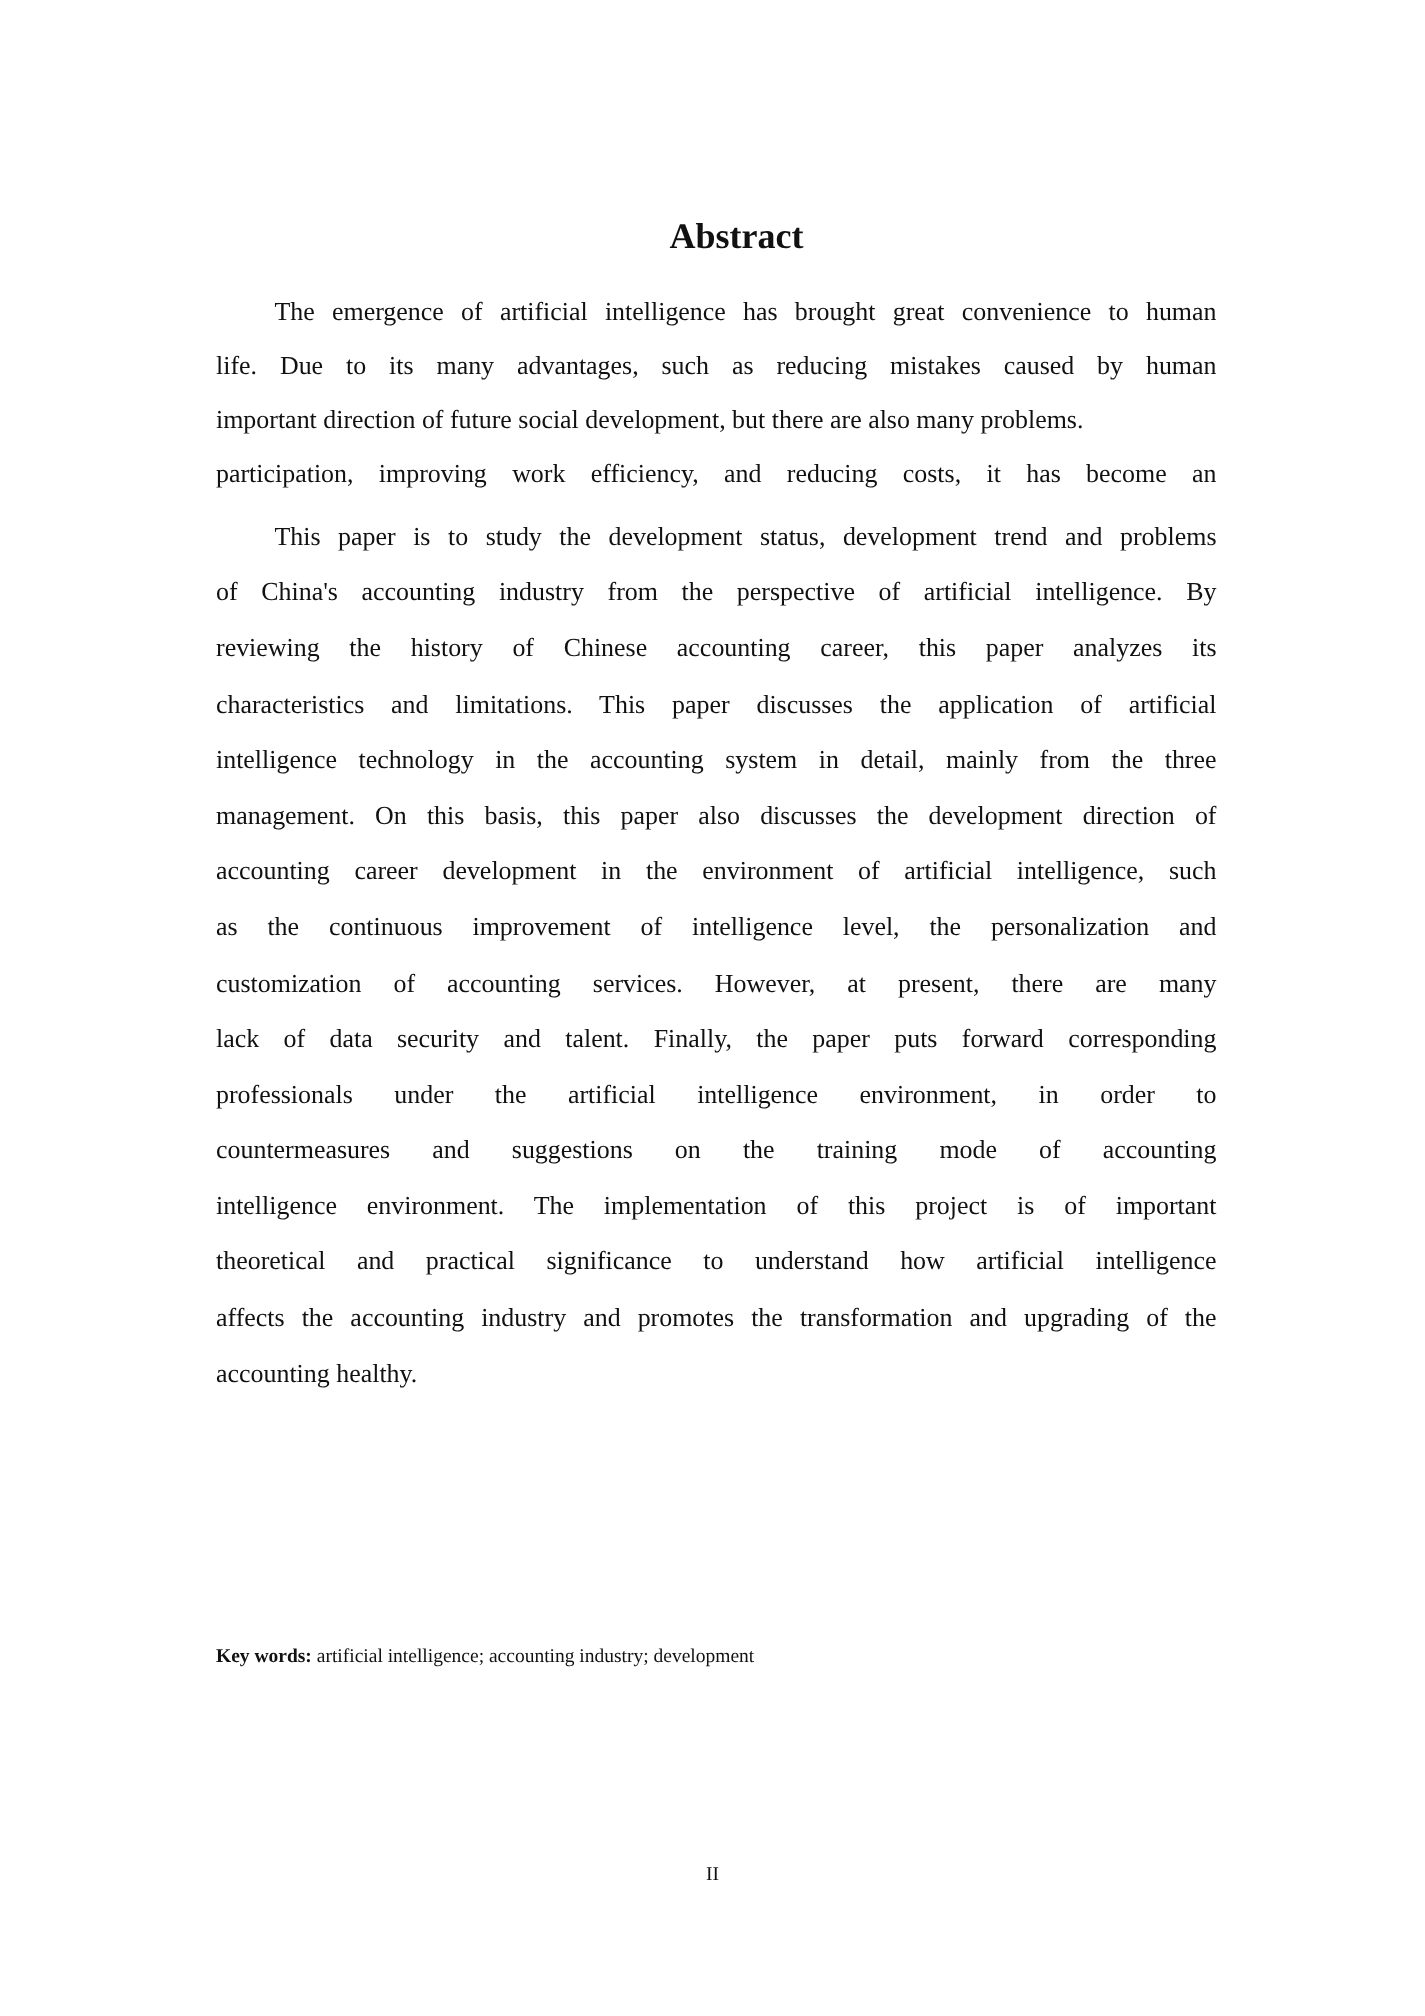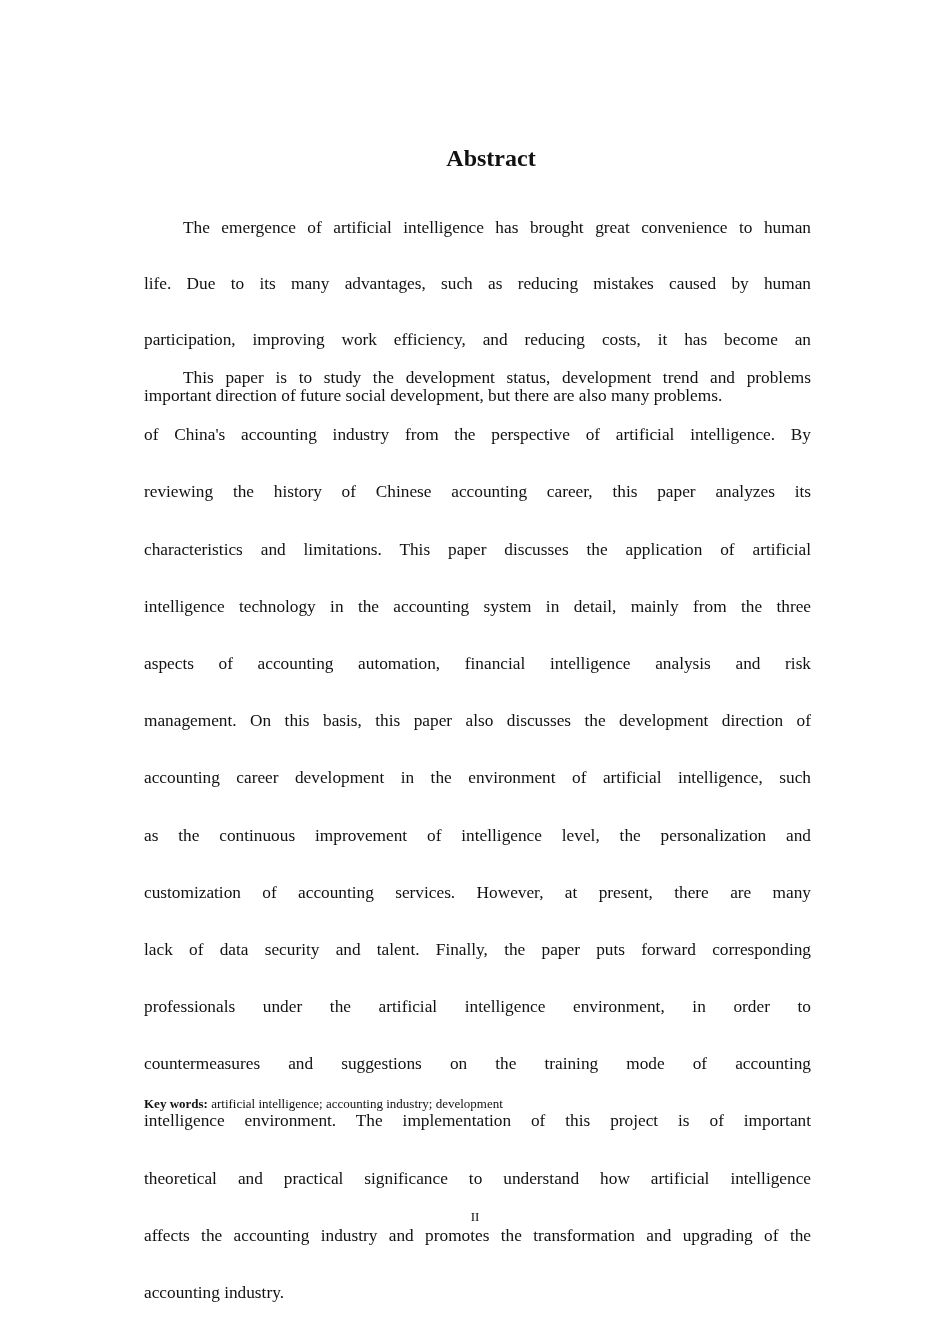--- a/index.html
+++ b/index.html
@@ -41,21 +41,20 @@
       margin: 0;
       font-size: 17.3px;
     }
     .line {
       display: block;
       height: 36px;
       line-height: 36px;
       white-space: nowrap;
       text-align: justify;
       text-align-last: justify;
-      margin-top: 20px;
     }
     .line.indent {
       padding-left: 39px;
     }
     .line.last {
       text-align-last: left;
     }
     #para1 { top: 190px; }
     #para1 .line { height: 36px; line-height: 36px; }
     #para2 { top: 339px; }
@@ -69,57 +68,56 @@
       margin: 0;
       white-space: nowrap;
     }
     .keywords .kw-label {
       font-weight: bold;
     }
     .page-number {
       position: absolute;
       left: 0;
       width: 950px;
-      top: 1208px;
+      top: 1240px;
       text-align: center;
       font-size: 13px;
       line-height: 18px;
     }
   </style>
 </head>
 <body>
 
 <div class="page">
 
   <h1 class="title">Abstract</h1>
 
   <div class="para" id="para1">
     <span class="line indent">The emergence of artificial intelligence has brought great convenience to human</span>
     <span class="line">life. Due to its many advantages, such as reducing mistakes caused by human</span>
+    <span class="line last">important direction of future social development, but there are also many problems.</span>
     <span class="line">participation, improving work efficiency, and reducing costs, it has become an</span>
-    <span class="line last">important direction of future social development, but there are also many problems.</span>
   </div>
 
   <div class="para" id="para2">
     <span class="line indent">This paper is to study the development status, development trend and problems</span>
     <span class="line">of China's accounting industry from the perspective of artificial intelligence. By</span>
     <span class="line">reviewing the history of Chinese accounting career, this paper analyzes its</span>
     <span class="line">characteristics and limitations. This paper discusses the application of artificial</span>
     <span class="line">intelligence technology in the accounting system in detail, mainly from the three</span>
-    <span class="line">aspects of accounting automation, financial intelligence analysis and risk</span>
     <span class="line">management. On this basis, this paper also discusses the development direction of</span>
     <span class="line">accounting career development in the environment of artificial intelligence, such</span>
     <span class="line">as the continuous improvement of intelligence level, the personalization and</span>
     <span class="line">customization of accounting services. However, at present, there are many</span>
     <span class="line">lack of data security and talent. Finally, the paper puts forward corresponding</span>
     <span class="line">professionals under the artificial intelligence environment, in order to</span>
     <span class="line">countermeasures and suggestions on the training mode of accounting</span>
     <span class="line">intelligence environment. The implementation of this project is of important</span>
     <span class="line">theoretical and practical significance to understand how artificial intelligence</span>
     <span class="line">affects the accounting industry and promotes the transformation and upgrading of the</span>
-    <span class="line last">accounting industry.</span>
+    <span class="line last">accounting healthy.</span>
   </div>
 
   <p class="keywords"><span class="kw-label">Key words:</span><span class="kw-value"> artificial intelligence; accounting industry; development</span></p>
 
   <div class="page-number">II</div>
 
 </div>
 
 </body></html>

